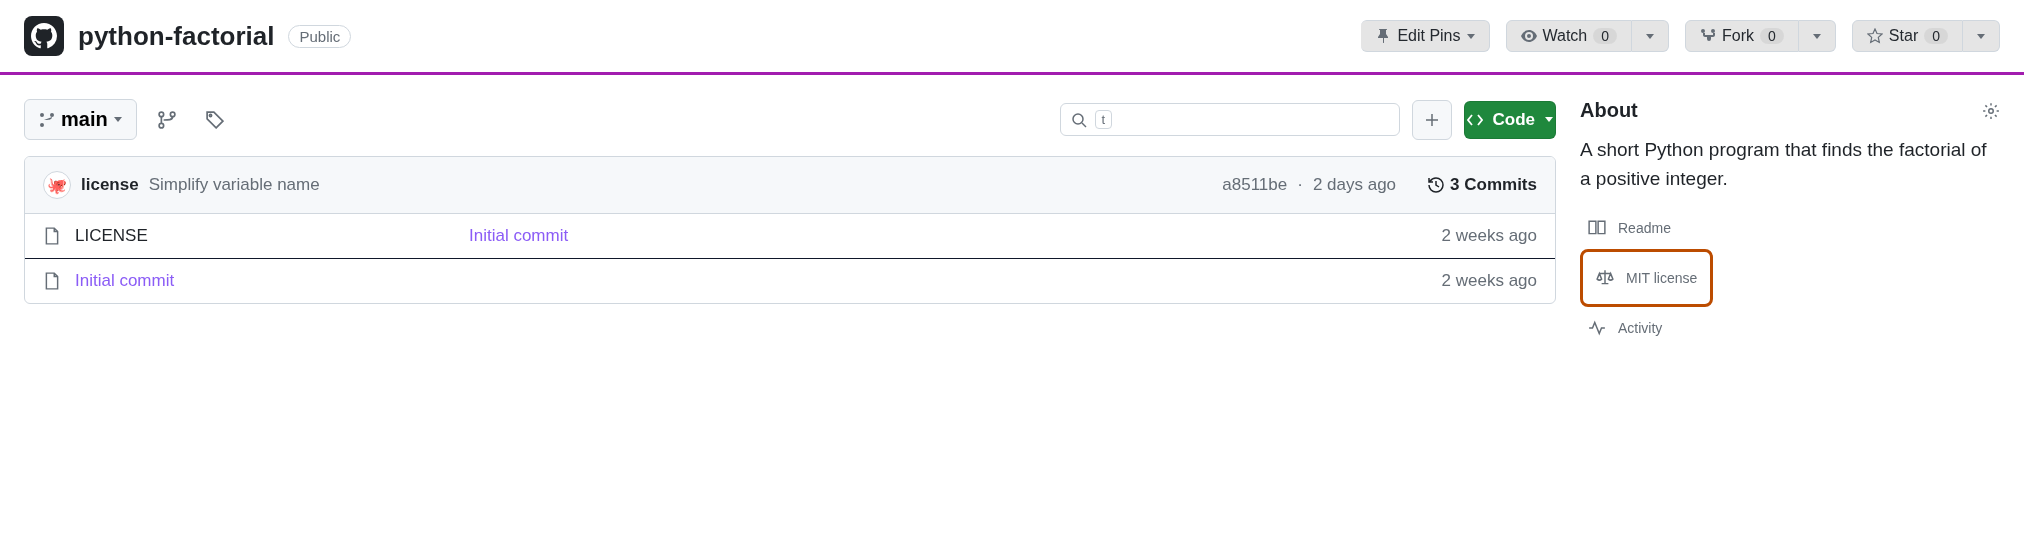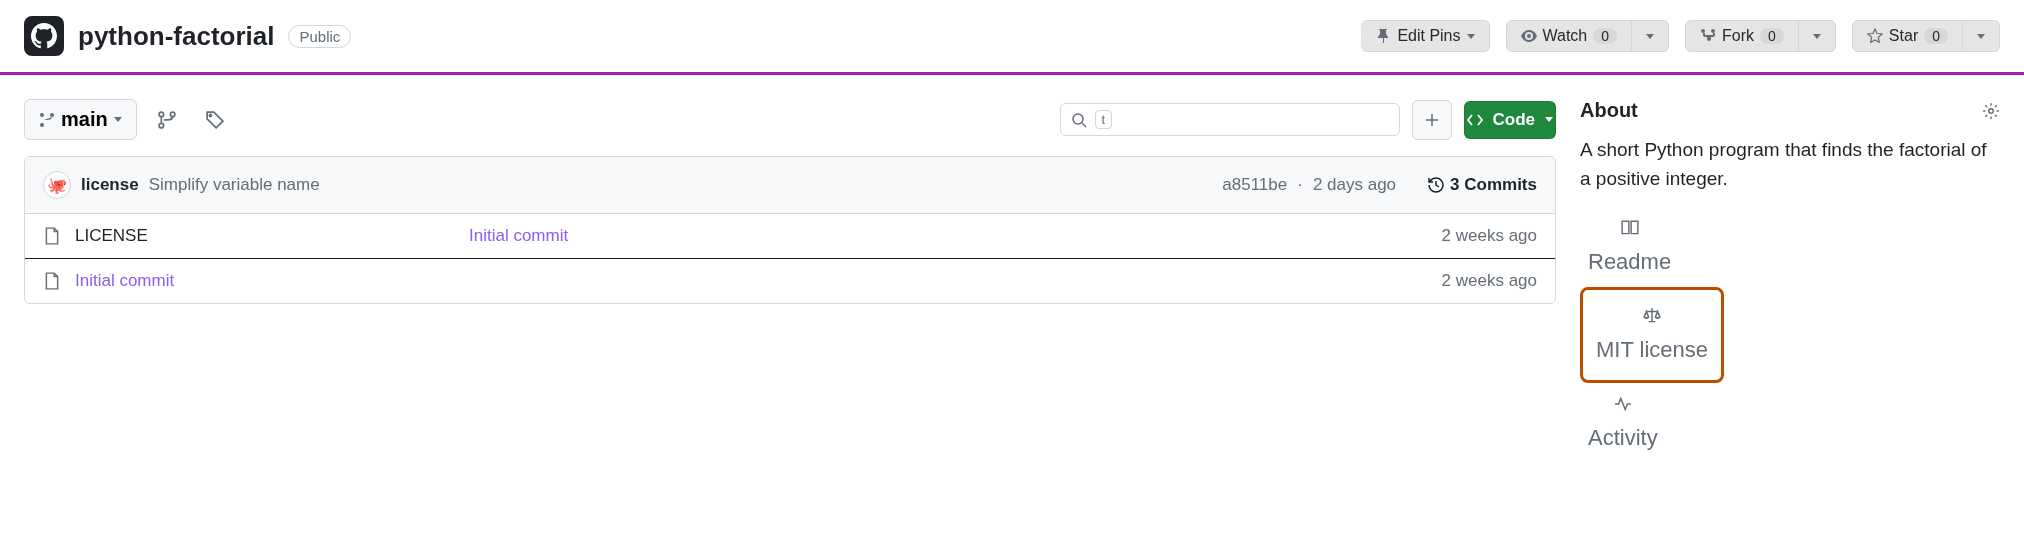--- a/index.html
+++ b/index.html
@@ -214,25 +214,24 @@
   display: flex;
   flex-direction: column;
   gap: 6px;
   align-items: flex-start;
 }
 .sidebar-link {
   display: inline-flex;
   align-items: center;
   gap: 12px;
   color: #656d76;
-  font-size: 22px;
+  font-size: 14px;
   padding: 6px 8px;
   border-radius: 6px;
   cursor: pointer;
-  flex-direction: column;
 }
 .highlight-box {
   border: 3px solid #bc4c00;
   border-radius: 8px;
   padding: 11px 5px;
 }
 </style>
 </head>
 <body>
 

